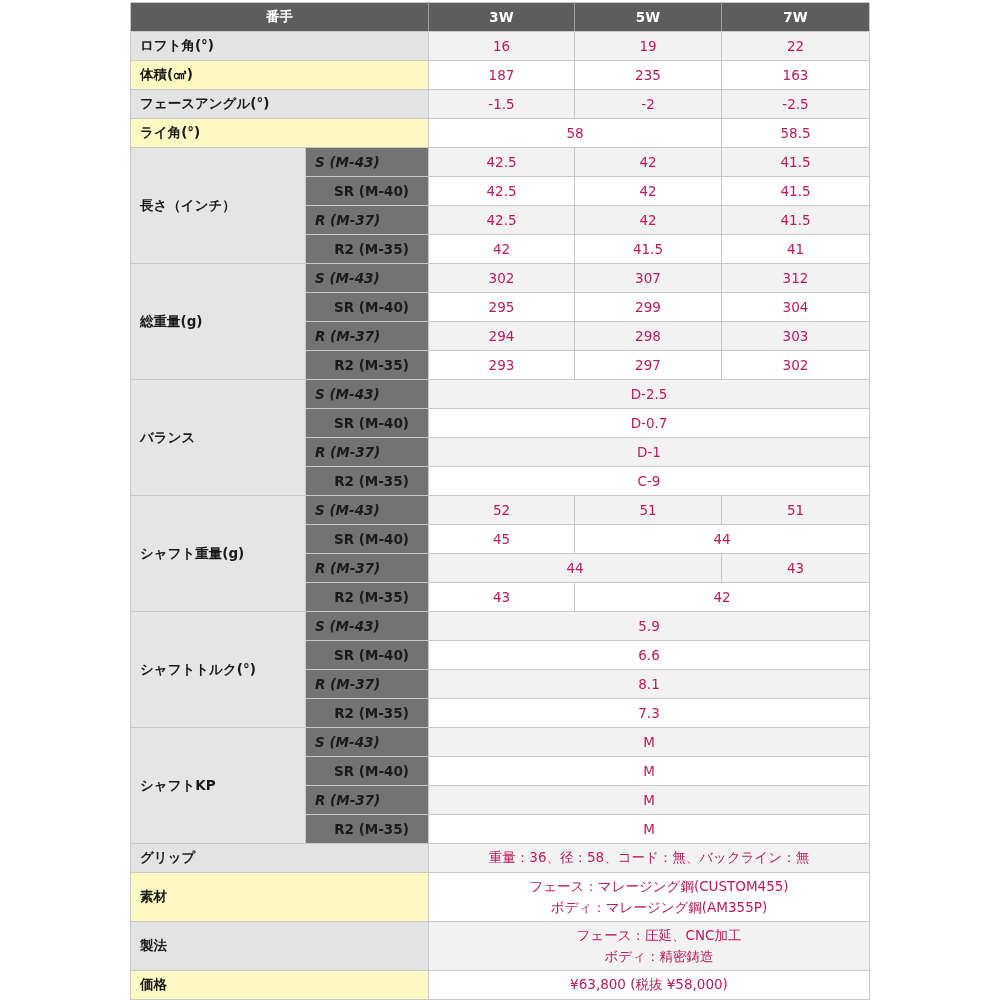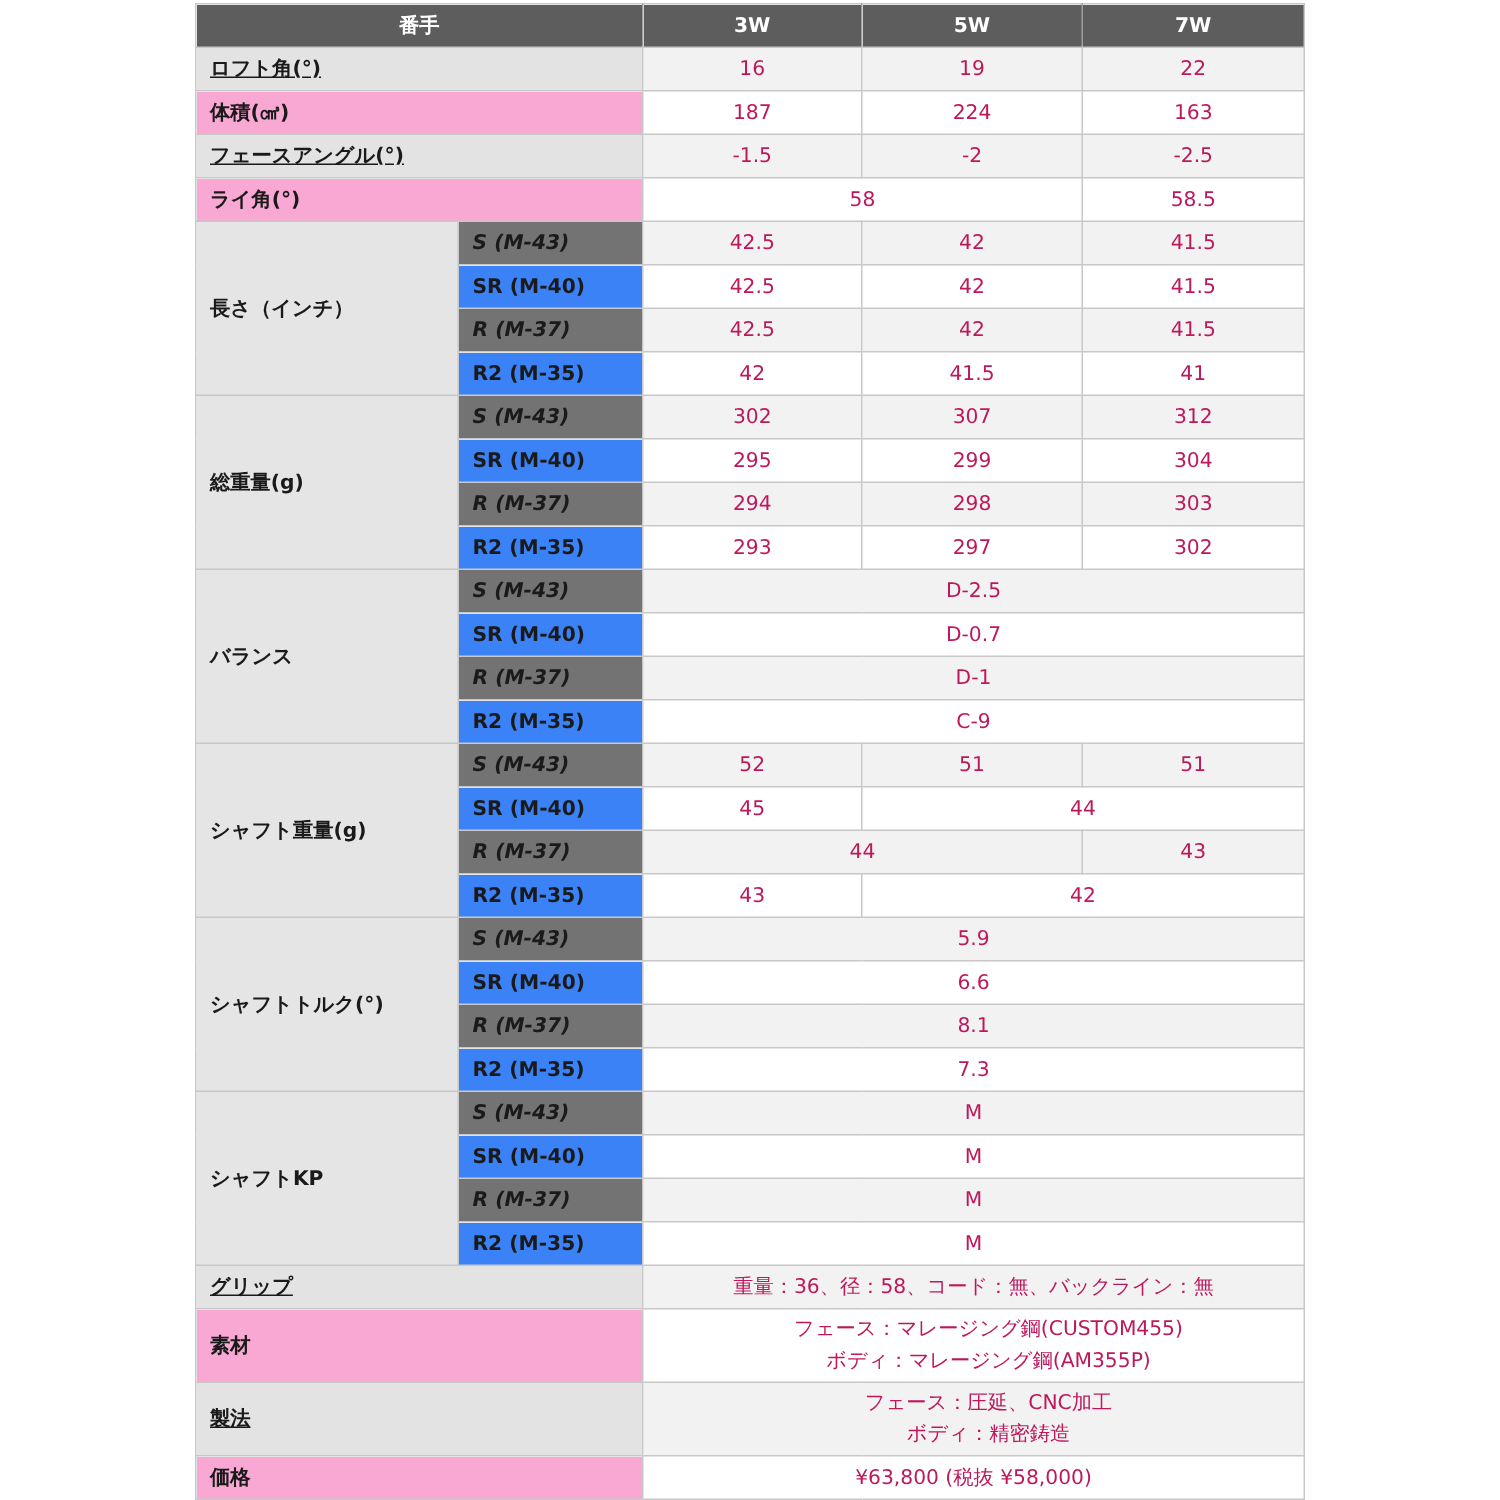--- a/index.html
+++ b/index.html
@@ -43,24 +43,24 @@
   thead th:first-child { border-left-color: #c8c8c8; }
   thead th:last-child  { border-right-color: #c8c8c8; }
 
   th.main-label, th.section-label, th.sub-label {
     font-weight: bold;
     color: #1a1a1a;
     text-align: left;
     padding-left: 9px;
   }
   .section-label { background: #e5e5e5; }
-  tr.odd  .main-label { background: #e3e3e3; text-decoration: underline; }
-  tr.even .main-label { background: #f9a8d4; }
+  tr.odd  .main-label { background: #e3e3e3; }
+  tr.even .main-label { background: #fef9c3; }
   tr.odd  .sub-label  { background: #737373; font-style: italic; }
-  tr.even .sub-label  { background: #3b82f6; }
+  tr.even .sub-label  { background: #737373; text-align: center; }
 
   td.value {
     text-align: center;
     color: #be185d;
     font-weight: normal;
   }
   tr.odd  td.value { background: #f2f2f2; }
   tr.even td.value { background: #ffffff; }
 
   td.value .line { line-height: 21px; padding-left: 20px; }
@@ -88,21 +88,21 @@
   <tbody>
     <tr class="odd">
       <th class="main-label" colspan="2">ロフト角(°)</th>
       <td class="value">16</td>
       <td class="value">19</td>
       <td class="value">22</td>
     </tr>
     <tr class="even">
       <th class="main-label" colspan="2">体積(㎤)</th>
       <td class="value">187</td>
-      <td class="value">224</td>
+      <td class="value">235</td>
       <td class="value">163</td>
     </tr>
     <tr class="odd">
       <th class="main-label" colspan="2">フェースアングル(°)</th>
       <td class="value">-1.5</td>
       <td class="value">-2</td>
       <td class="value">-2.5</td>
     </tr>
     <tr class="even">
       <th class="main-label" colspan="2">ライ角(°)</th>

